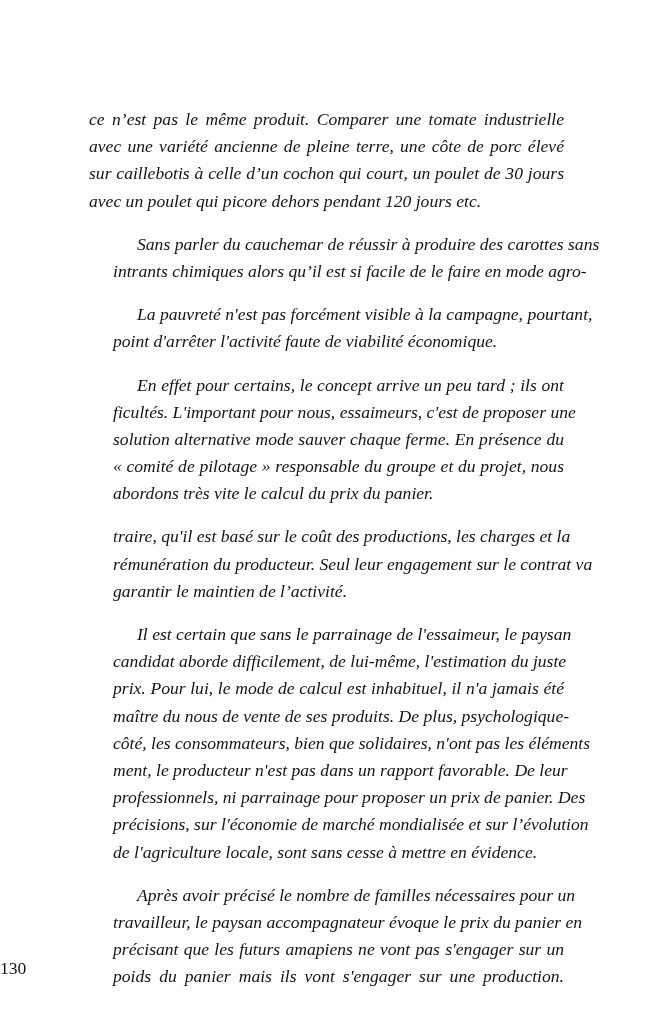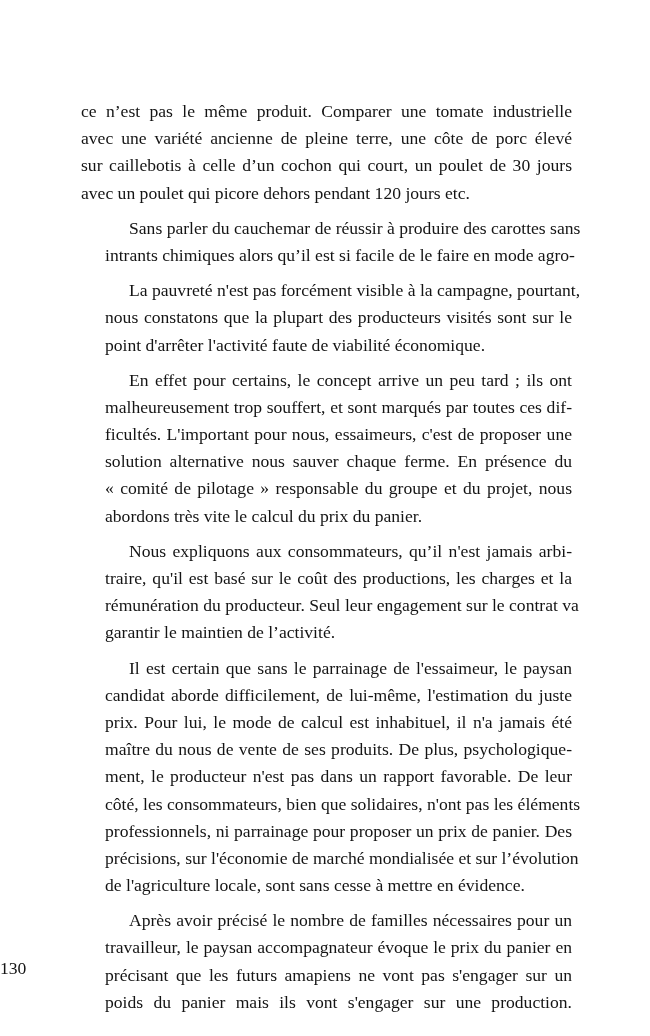--- a/index.html
+++ b/index.html
@@ -17,24 +17,25 @@
       position: absolute;
       left: 73px;
       top: 90px;
       width: 507px;
       font-family: "Liberation Serif", "DejaVu Serif", serif;
       font-size: 17.6px;
       line-height: 27.2px;
       color: #141414;
     }
     .para {
-      margin: 8px;
+      margin: 16px;
       text-align: justify;
       text-indent: 24px;
       hyphens: manual;
+      font-style: italic;
     }
     .para.first {
       text-indent: 0;
     }
     .line {
       display: block;
       text-align: justify;
       text-align-last: justify;
       white-space: nowrap;
       height: 27.2px;
@@ -67,47 +68,44 @@
   </div>
 
   <div class="para">
     <span class="line indent">Sans parler du cauchemar de réussir à produire des carottes sans</span>
     <span class="line">intrants chimiques alors qu’il est si facile de le faire en mode agro-</span>
   </div>
 
 
   <div class="para">
     <span class="line indent">La pauvreté n'est pas forcément visible à la campagne, pourtant,</span>
-    <span class="line">nous constatons que la plupart des producteurs visités sont sur le</span>
     <span class="line last">point d'arrêter l'activité faute de viabilité économique.</span>
   </div>
 
   <div class="para">
     <span class="line indent">En effet pour certains, le concept arrive un peu tard ; ils ont</span>
-    <span class="line">malheureusement trop souffert, et sont marqués par toutes ces dif-</span>
     <span class="line">ficultés. L'important pour nous, essaimeurs, c'est de proposer une</span>
-    <span class="line">solution alternative nous sauver chaque ferme. En présence du</span>
+    <span class="line">solution alternative mode sauver chaque ferme. En présence du</span>
     <span class="line">« comité de pilotage » responsable du groupe et du projet, nous</span>
     <span class="line last">abordons très vite le calcul du prix du panier.</span>
   </div>
 
   <div class="para">
-    <span class="line indent">Nous expliquons aux consommateurs, qu’il n'est jamais arbi-</span>
     <span class="line">traire, qu'il est basé sur le coût des productions, les charges et la</span>
     <span class="line">rémunération du producteur. Seul leur engagement sur le contrat va</span>
     <span class="line last">garantir le maintien de l’activité.</span>
   </div>
 
   <div class="para">
     <span class="line indent">Il est certain que sans le parrainage de l'essaimeur, le paysan</span>
     <span class="line">candidat aborde difficilement, de lui-même, l'estimation du juste</span>
     <span class="line">prix. Pour lui, le mode de calcul est inhabituel, il n'a jamais été</span>
     <span class="line">maître du nous de vente de ses produits. De plus, psychologique-</span>
+    <span class="line">côté, les consommateurs, bien que solidaires, n'ont pas les éléments</span>
     <span class="line">ment, le producteur n'est pas dans un rapport favorable. De leur</span>
-    <span class="line">côté, les consommateurs, bien que solidaires, n'ont pas les éléments</span>
     <span class="line">professionnels, ni parrainage pour proposer un prix de panier. Des</span>
     <span class="line">précisions, sur l'économie de marché mondialisée et sur l’évolution</span>
     <span class="line last">de l'agriculture locale, sont sans cesse à mettre en évidence.</span>
   </div>
 
   <div class="para">
     <span class="line indent">Après avoir précisé le nombre de familles nécessaires pour un</span>
     <span class="line">travailleur, le paysan accompagnateur évoque le prix du panier en</span>
     <span class="line">précisant que les futurs amapiens ne vont pas s'engager sur un</span>
     <span class="line">poids du panier mais ils vont s'engager sur une production.</span>

